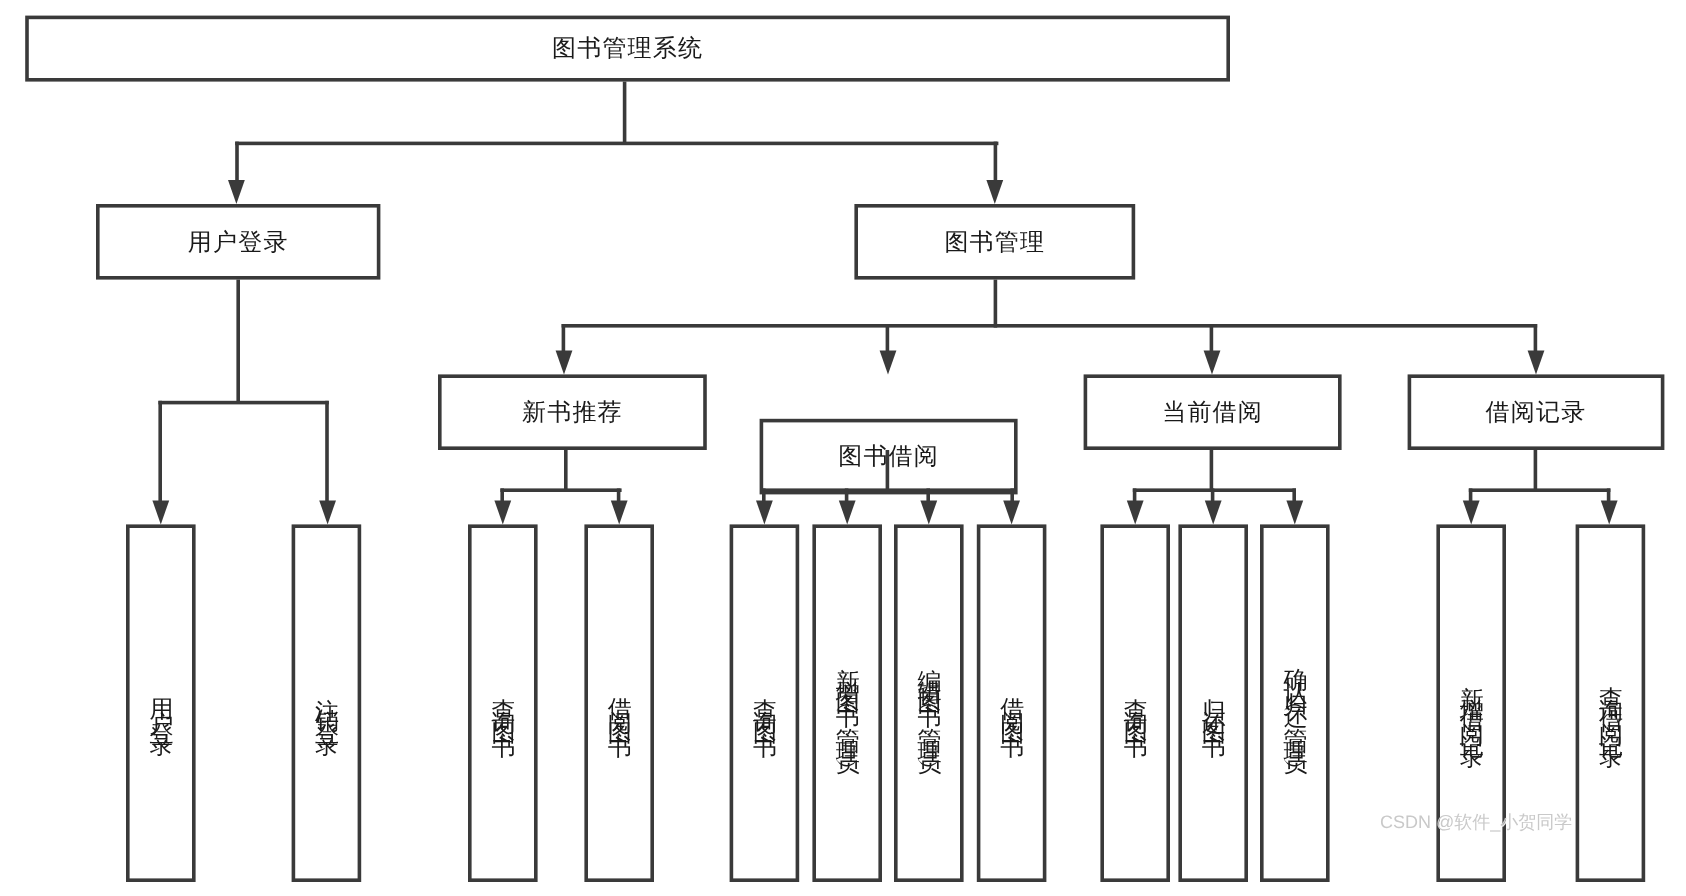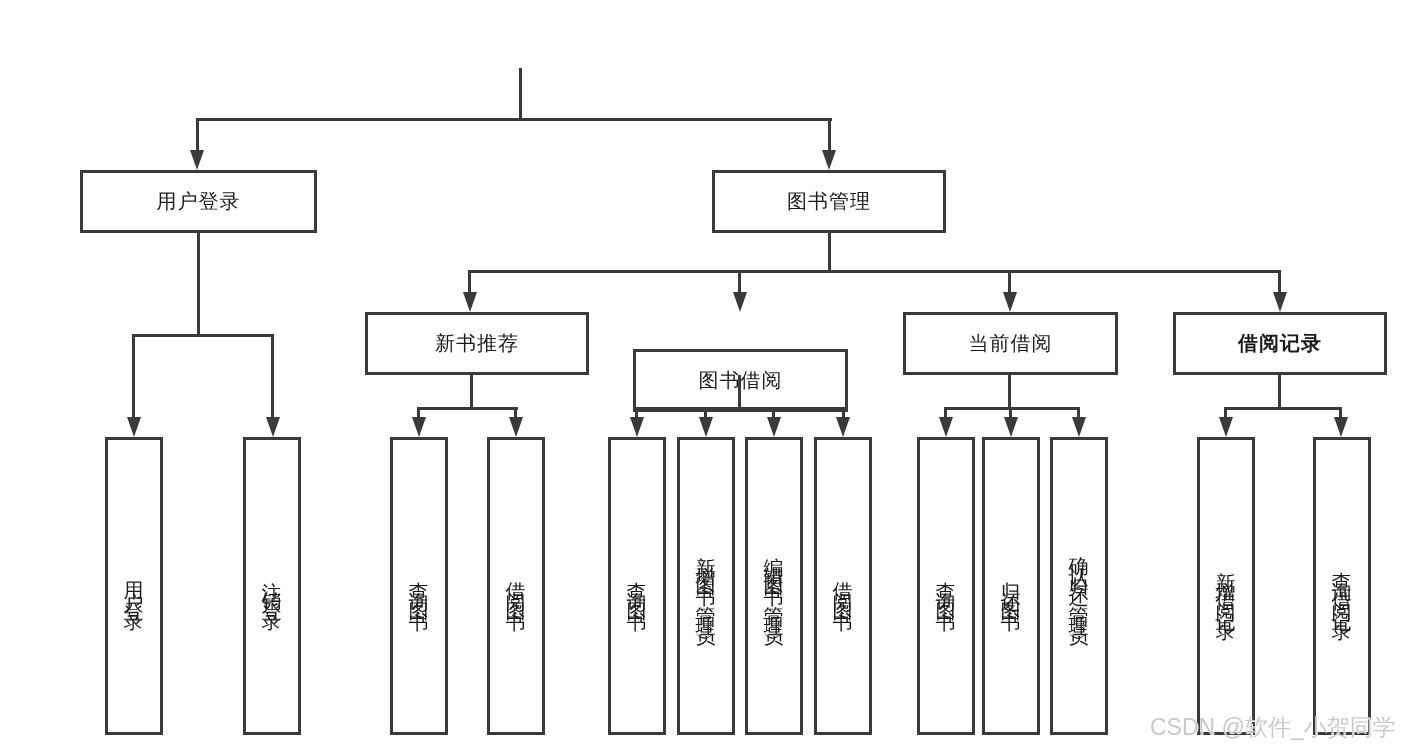--- a/index.html
+++ b/index.html
@@ -59,33 +59,36 @@
     position: absolute;
     width: 0;
     height: 0;
     border-left: 7px solid transparent;
     border-right: 7px solid transparent;
     border-top: 20px solid var(--line);
   }
   .watermark {
     position: absolute;
     left: 1150px;
-    top: 712px;
-    font-size: 23px;
+    top: 676px;
+    font-size: 15px;
     color: var(--wm);
     text-shadow: 1px 1px 0 rgba(255,255,255,0.9);
     white-space: nowrap;
     z-index: 10;
   }
 </style>
 </head>
 <body>
 
 <div class="canvas">
 
+  <div class="node lvl" style="left:21px; top:13px; width:1004px; height:55px;">
+    <span>图书管理系统</span>
+  </div>
 
   <div class="node lvl" style="left:80px; top:170px; width:237px;">
     <span>用户登录</span>
   </div>
 
   <div class="node lvl" style="left:712px; top:170px; width:234px;">
     <span>图书管理</span>
   </div>
 
   <div class="node lvl" style="left:365px; top:312px; width:224px;">
@@ -93,21 +96,21 @@
   </div>
 
   <div class="node lvl" style="left:633px; top:312px; width:215px;margin-top:37px;">
     <span>图书借阅</span>
   </div>
 
   <div class="node lvl" style="left:903px; top:312px; width:215px;">
     <span>当前借阅</span>
   </div>
 
-  <div class="node lvl" style="left:1173px; top:312px; width:214px;font-weight:bold;">
+  <div class="node lvl" style="left:1173px; top:312px; width:214px;">
     <span>借阅记录</span>
   </div>
 
   <div class="node leaf" style="left:105px;">
     <span class="vtext">用户登录</span>
   </div>
   <div class="node leaf" style="left:243px;">
     <span class="vtext">注销登录</span>
   </div>
 

